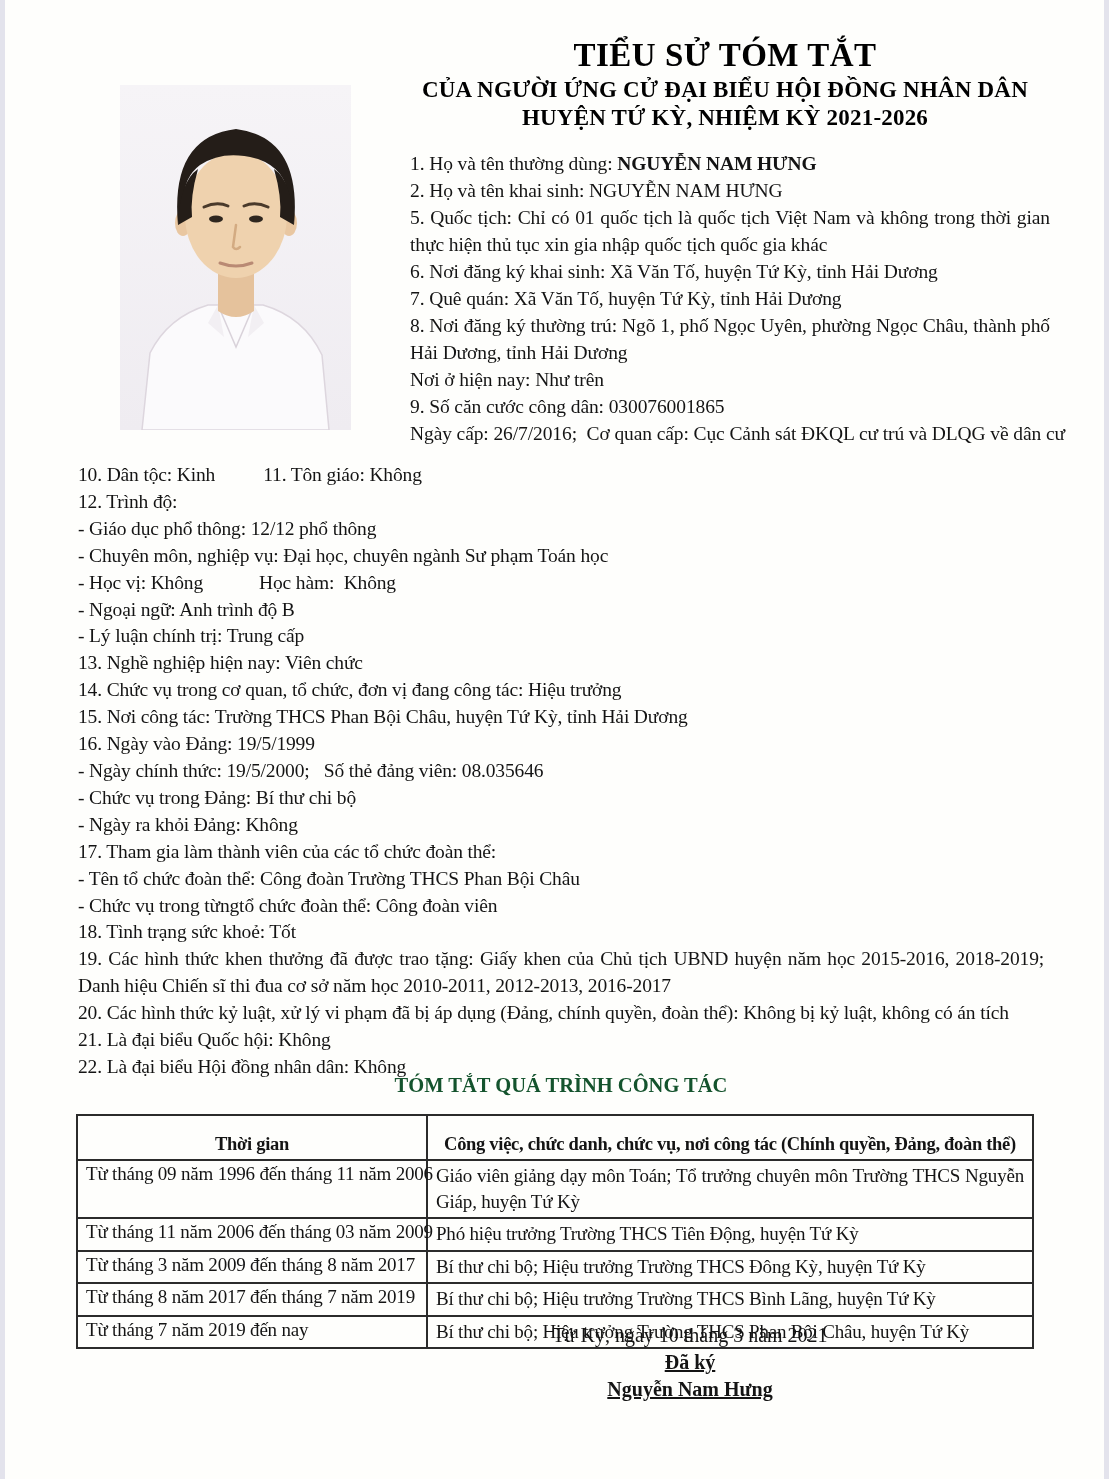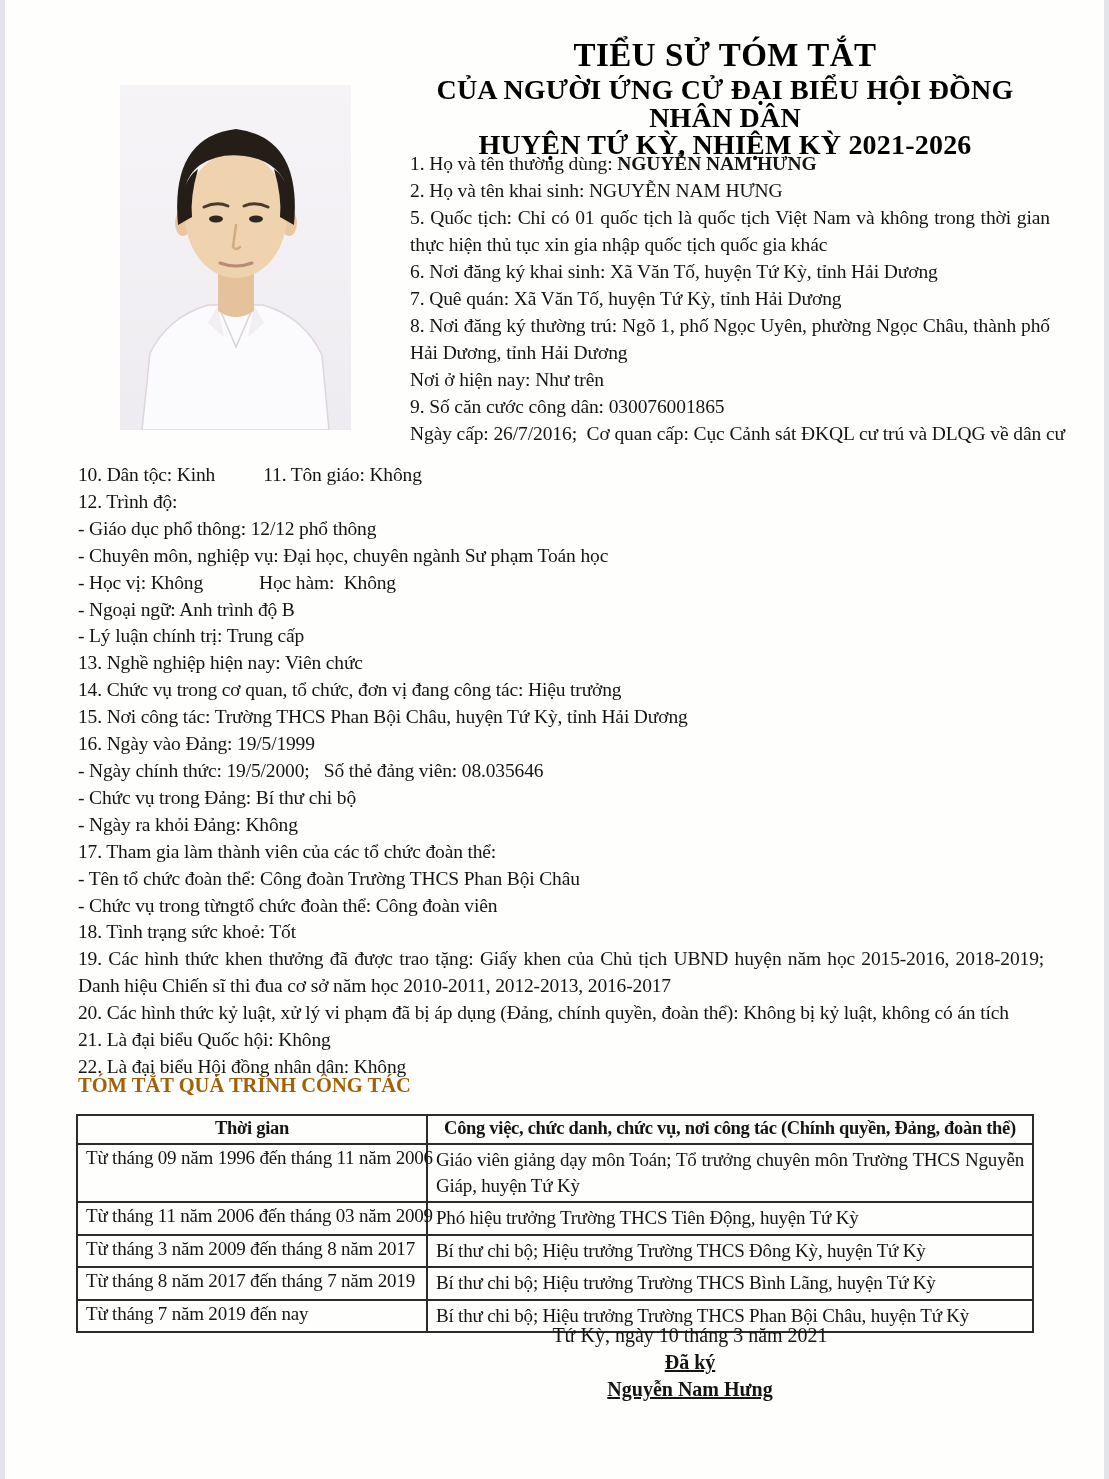--- a/index.html
+++ b/index.html
@@ -18,21 +18,21 @@
   }
   .edge-strip.left { left: 0; }
   .edge-strip.right { right: 0; }
 
   
   .doc-header {
     position: absolute; left: 400px; top: 34px; width: 650px;
     text-align: center; font-weight: bold; color: #000000;
   }
   .doc-title { font-size: 33px; line-height: 42px; letter-spacing: 0.5px; }
-  .doc-subtitle { font-size: 28px; line-height: 27.5px; letter-spacing: 0.2px; }
+  .doc-subtitle { font-size: 23px; line-height: 27.5px; letter-spacing: 0.2px; }
 
   
   .photo-frame {
     position: absolute; left: 120px; top: 85px; width: 231px; height: 345px;
     background: #f5f3f6;
   }
   .photo-frame svg { display: block; width: 100%; height: 100%; }
 
   
   .rc {
@@ -46,37 +46,37 @@
   .line { text-align: justify; }
   .pre  { white-space: pre; text-align: left; }
   .b    { font-weight: bold; }
   .gap-lg { margin-left: 92px; }
   .gap-md { margin-left: 48px; }
   .gap-sm { margin-left: 56px; }
 
   
   .section-title {
     position: absolute; left: 78px; top: 1074px; width: 966px;
-    font-weight: bold; font-size: 20.5px; color: #a16207;
+    text-align: center; font-weight: bold; font-size: 20.5px; color: #14532d;
   }
 
   
   .work-table {
     position: absolute; left: 76px; top: 1114px; width: 958px;
     border-collapse: collapse; table-layout: fixed;
     font-size: 19px; letter-spacing: -0.2px;
   }
   .work-table th, .work-table td {
     border: 2px solid #2b2b2b;
     padding: 2px 8px 3px 8px;
     vertical-align: top;
   }
   .work-table th {
     font-size: 18.5px; font-weight: bold; text-align: center;
-    white-space: nowrap; letter-spacing: -0.3px; padding-top: 2px; padding-bottom: 4px;
+    white-space: nowrap; letter-spacing: -0.3px; padding-top: 18px; padding-bottom: 4px;
   }
   .col-time { width: 350px; }
   .cell-time { white-space: nowrap; }
   .cell-job  { text-align: justify; line-height: 25.5px; }
   .cell-job.one-line { white-space: nowrap; text-align: left; }
   .work-table td { height: 24px; padding-left: 8px; }
 
   
   .sign-block {
     position: absolute; left: 380px; top: 1322px; width: 620px;

